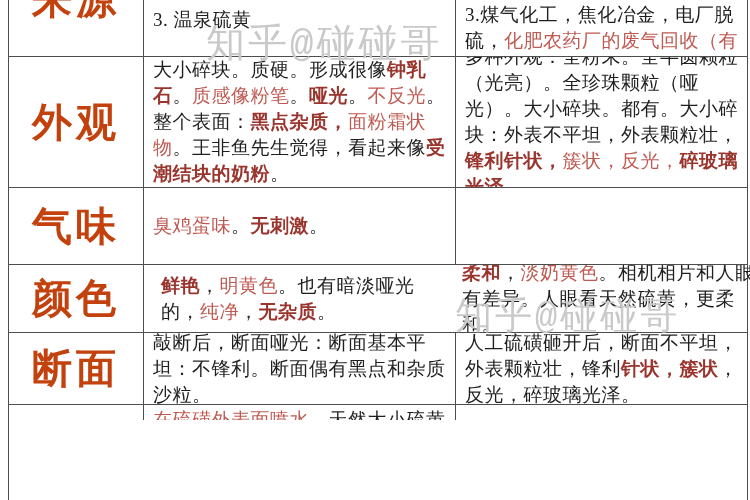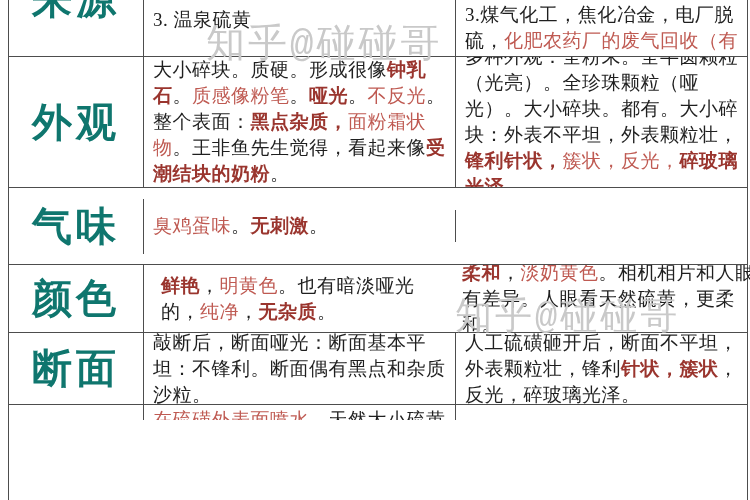--- a/index.html
+++ b/index.html
@@ -19,21 +19,21 @@
     border-bottom:1px solid var(--border,#4d4d4d);
     overflow:visible;
   }
   .row:last-child{border-bottom:none;}
   .cell{box-sizing:border-box;overflow:hidden;}
   .head{
     width:135px;flex:0 0 135px;
     border-right:1px solid var(--border,#4d4d4d);
     display:flex;align-items:center;justify-content:center;
     font-family:"Liberation Sans","DejaVu Sans",sans-serif;
-    font-weight:bold;font-size:40px;color:#0f766e;
+    font-weight:bold;font-size:40px;color:#c2410c;
     letter-spacing:4px;
   }
   .body{
     padding:3px 9px;display:flex;flex-direction:column;justify-content:center;
     font-size:19px;line-height:26px;letter-spacing:0.5px;color:var(--black,#1f1f1f);
   }
   .natural{width:312px;flex:0 0 312px;border-right:1px solid var(--border,#4d4d4d);}
   .artificial{width:293px;flex:0 0 293px;}
   .txt{width:100%;}
   .k{color:var(--black,#1f1f1f);}
@@ -74,21 +74,21 @@
       <div class="cell head">
         <span>外观</span>
       </div>
       <div class="cell body natural">
         <div class="txt"><span class="k">大小碎块。质硬。形成很像</span><span class="b">钟乳石</span><span class="k">。</span><span class="r">质感像粉笔</span><span class="k">。</span><span class="b">哑光</span><span class="k">。</span><span class="r">不反光</span><span class="k">。整个表面：</span><span class="b">黑点杂质，</span><span class="r">面粉霜状物</span><span class="k">。王非鱼先生觉得，看起来像</span><span class="b">受潮结块的奶粉</span><span class="k">。</span></div>
       </div>
       <div class="cell body artificial">
         <div class="txt"><span class="k">多种外观：全粉末。全半圆颗粒（光亮）。全珍珠颗粒（哑光）。大小碎块。都有。</span><span class="k">大小碎块：外表不平坦，外表颗粒壮，</span><span class="b">锋利针状，</span><span class="r">簇状，</span><span class="r">反光，</span><span class="b">碎玻璃光泽</span><span class="k">。</span></div>
       </div>
     </div>
-    <div class="row" style="height: 77px; align-items: center;">
+    <div class="row" style="height: 77px;">
       <div class="cell head">
         <span>气味</span>
       </div>
       <div class="cell body natural">
         <div class="txt"><span class="r">臭鸡蛋味</span><span class="k">。</span><span class="b">无刺激</span><span class="k">。</span></div>
       </div>
     </div>
     <div class="row" style="height: 68px; gap: 8px;">
       <div class="cell head">
         <span>颜色</span>

